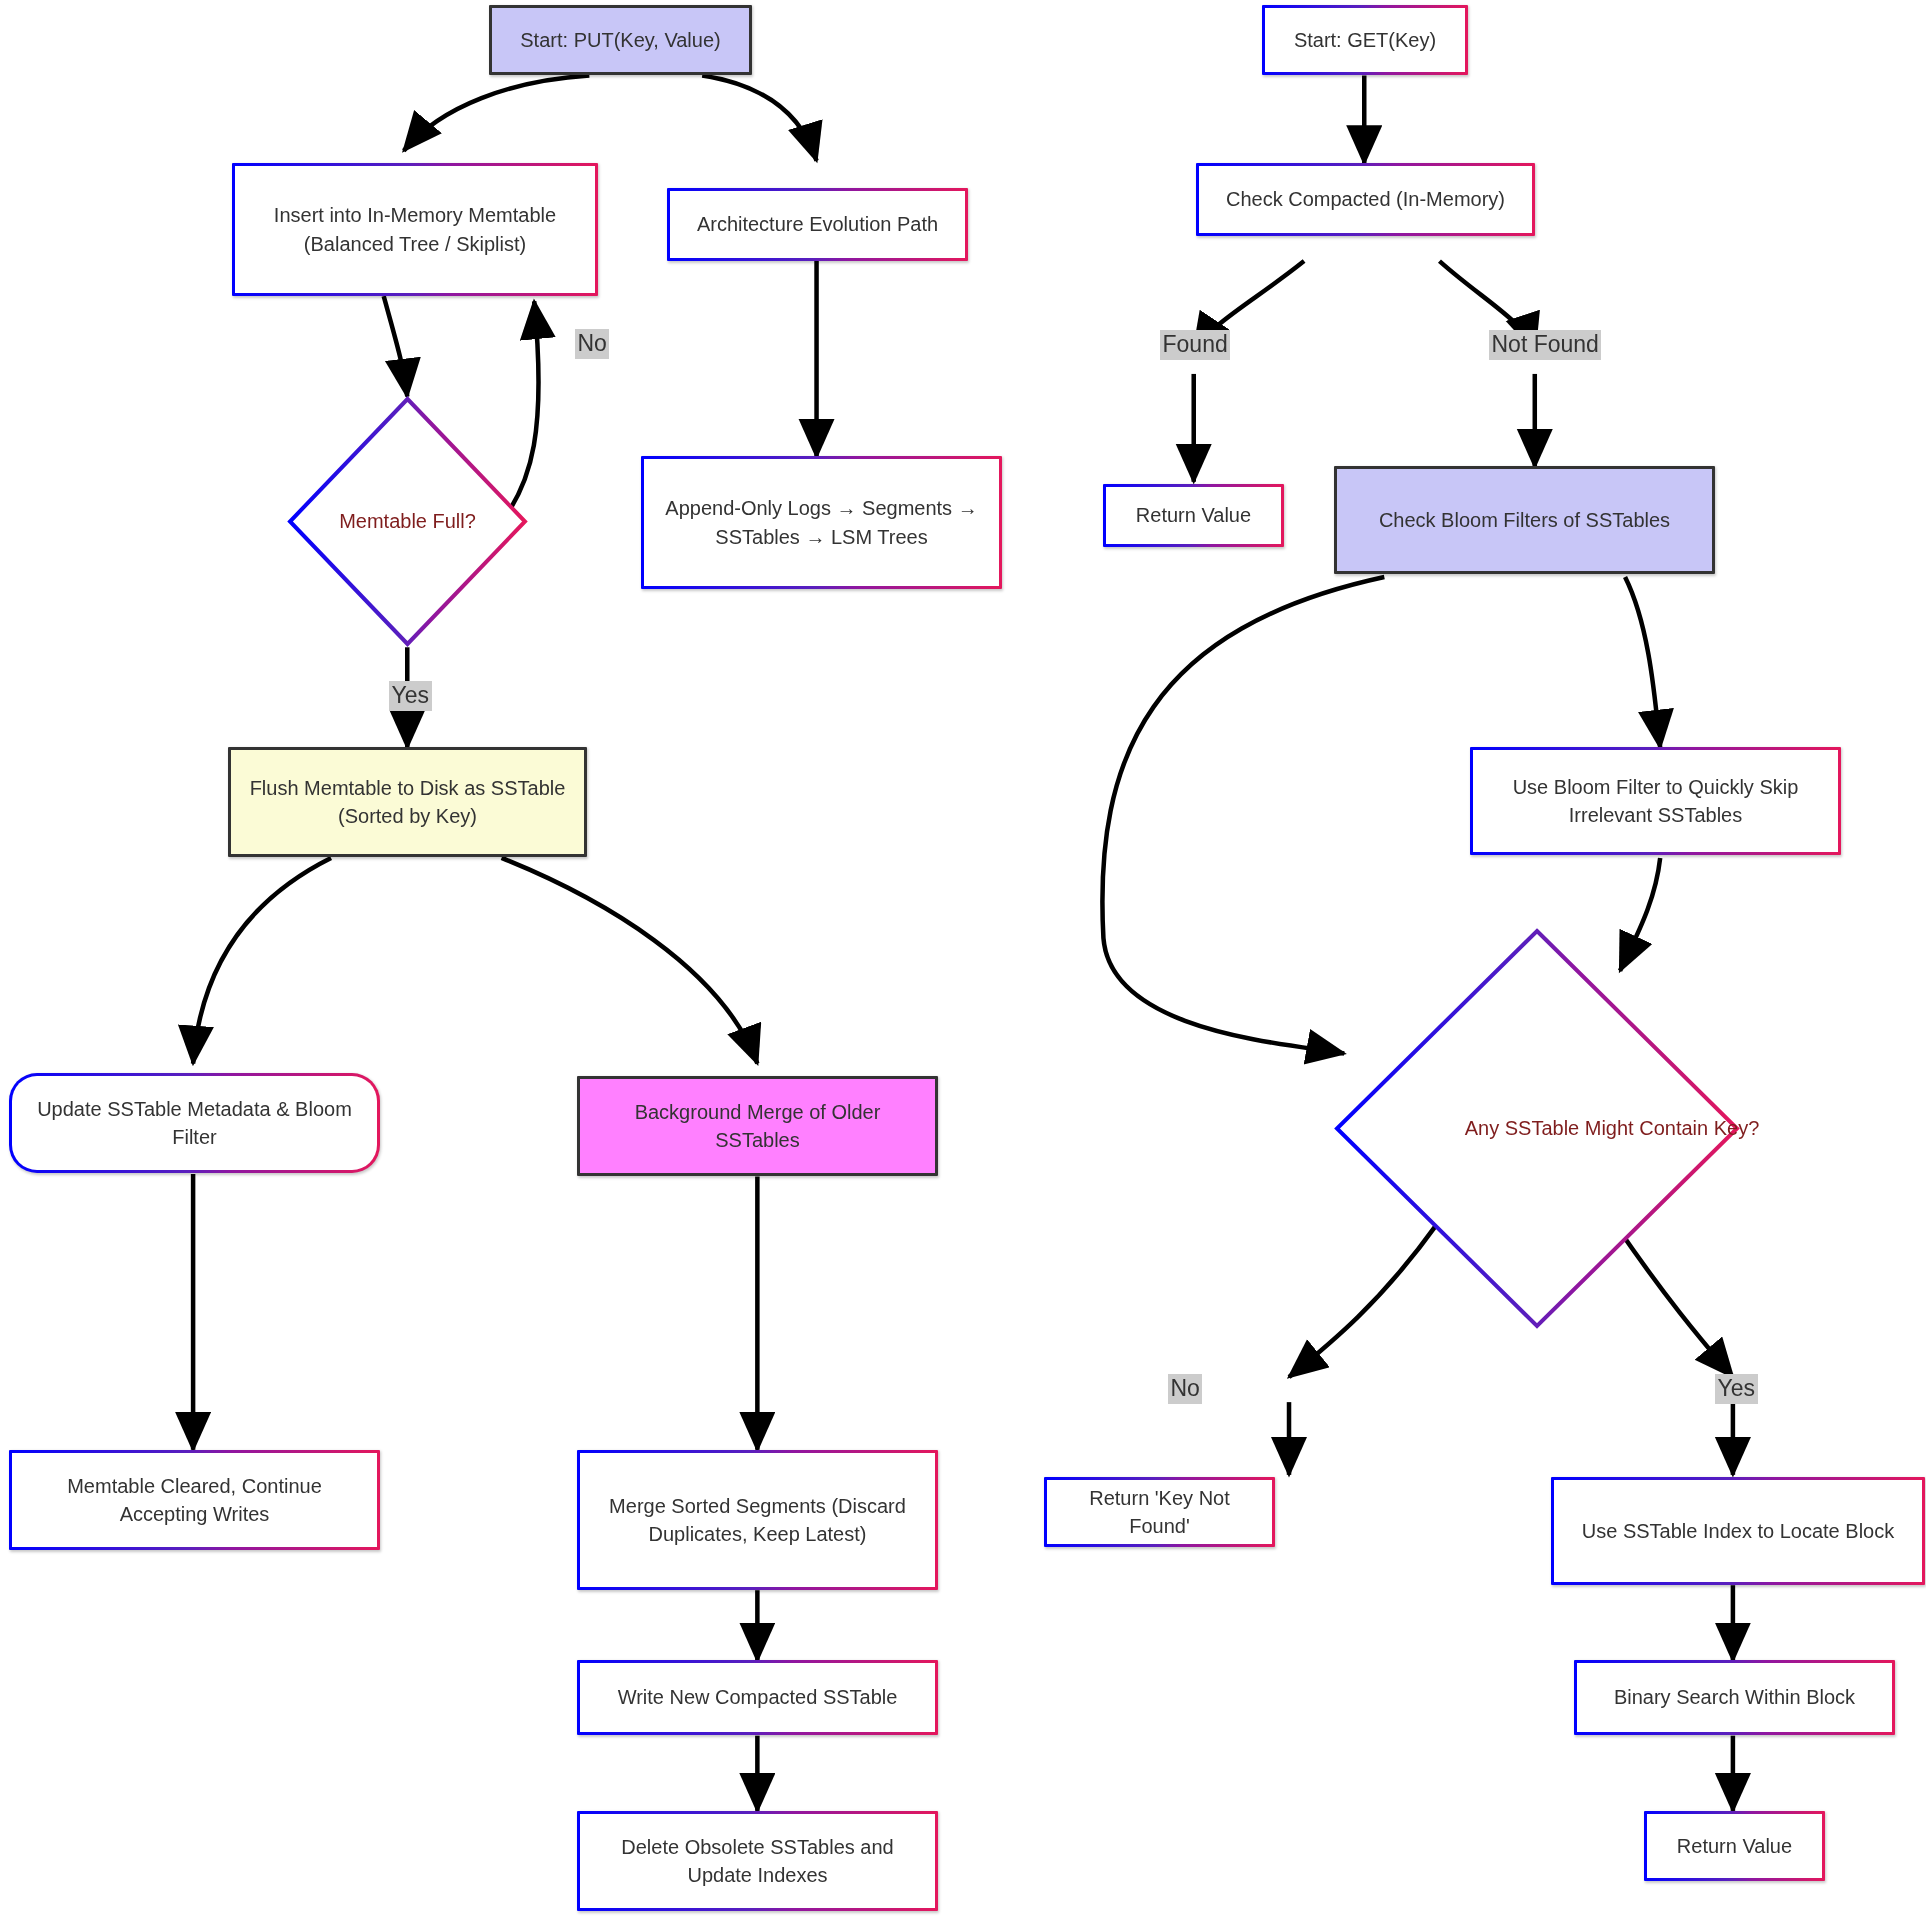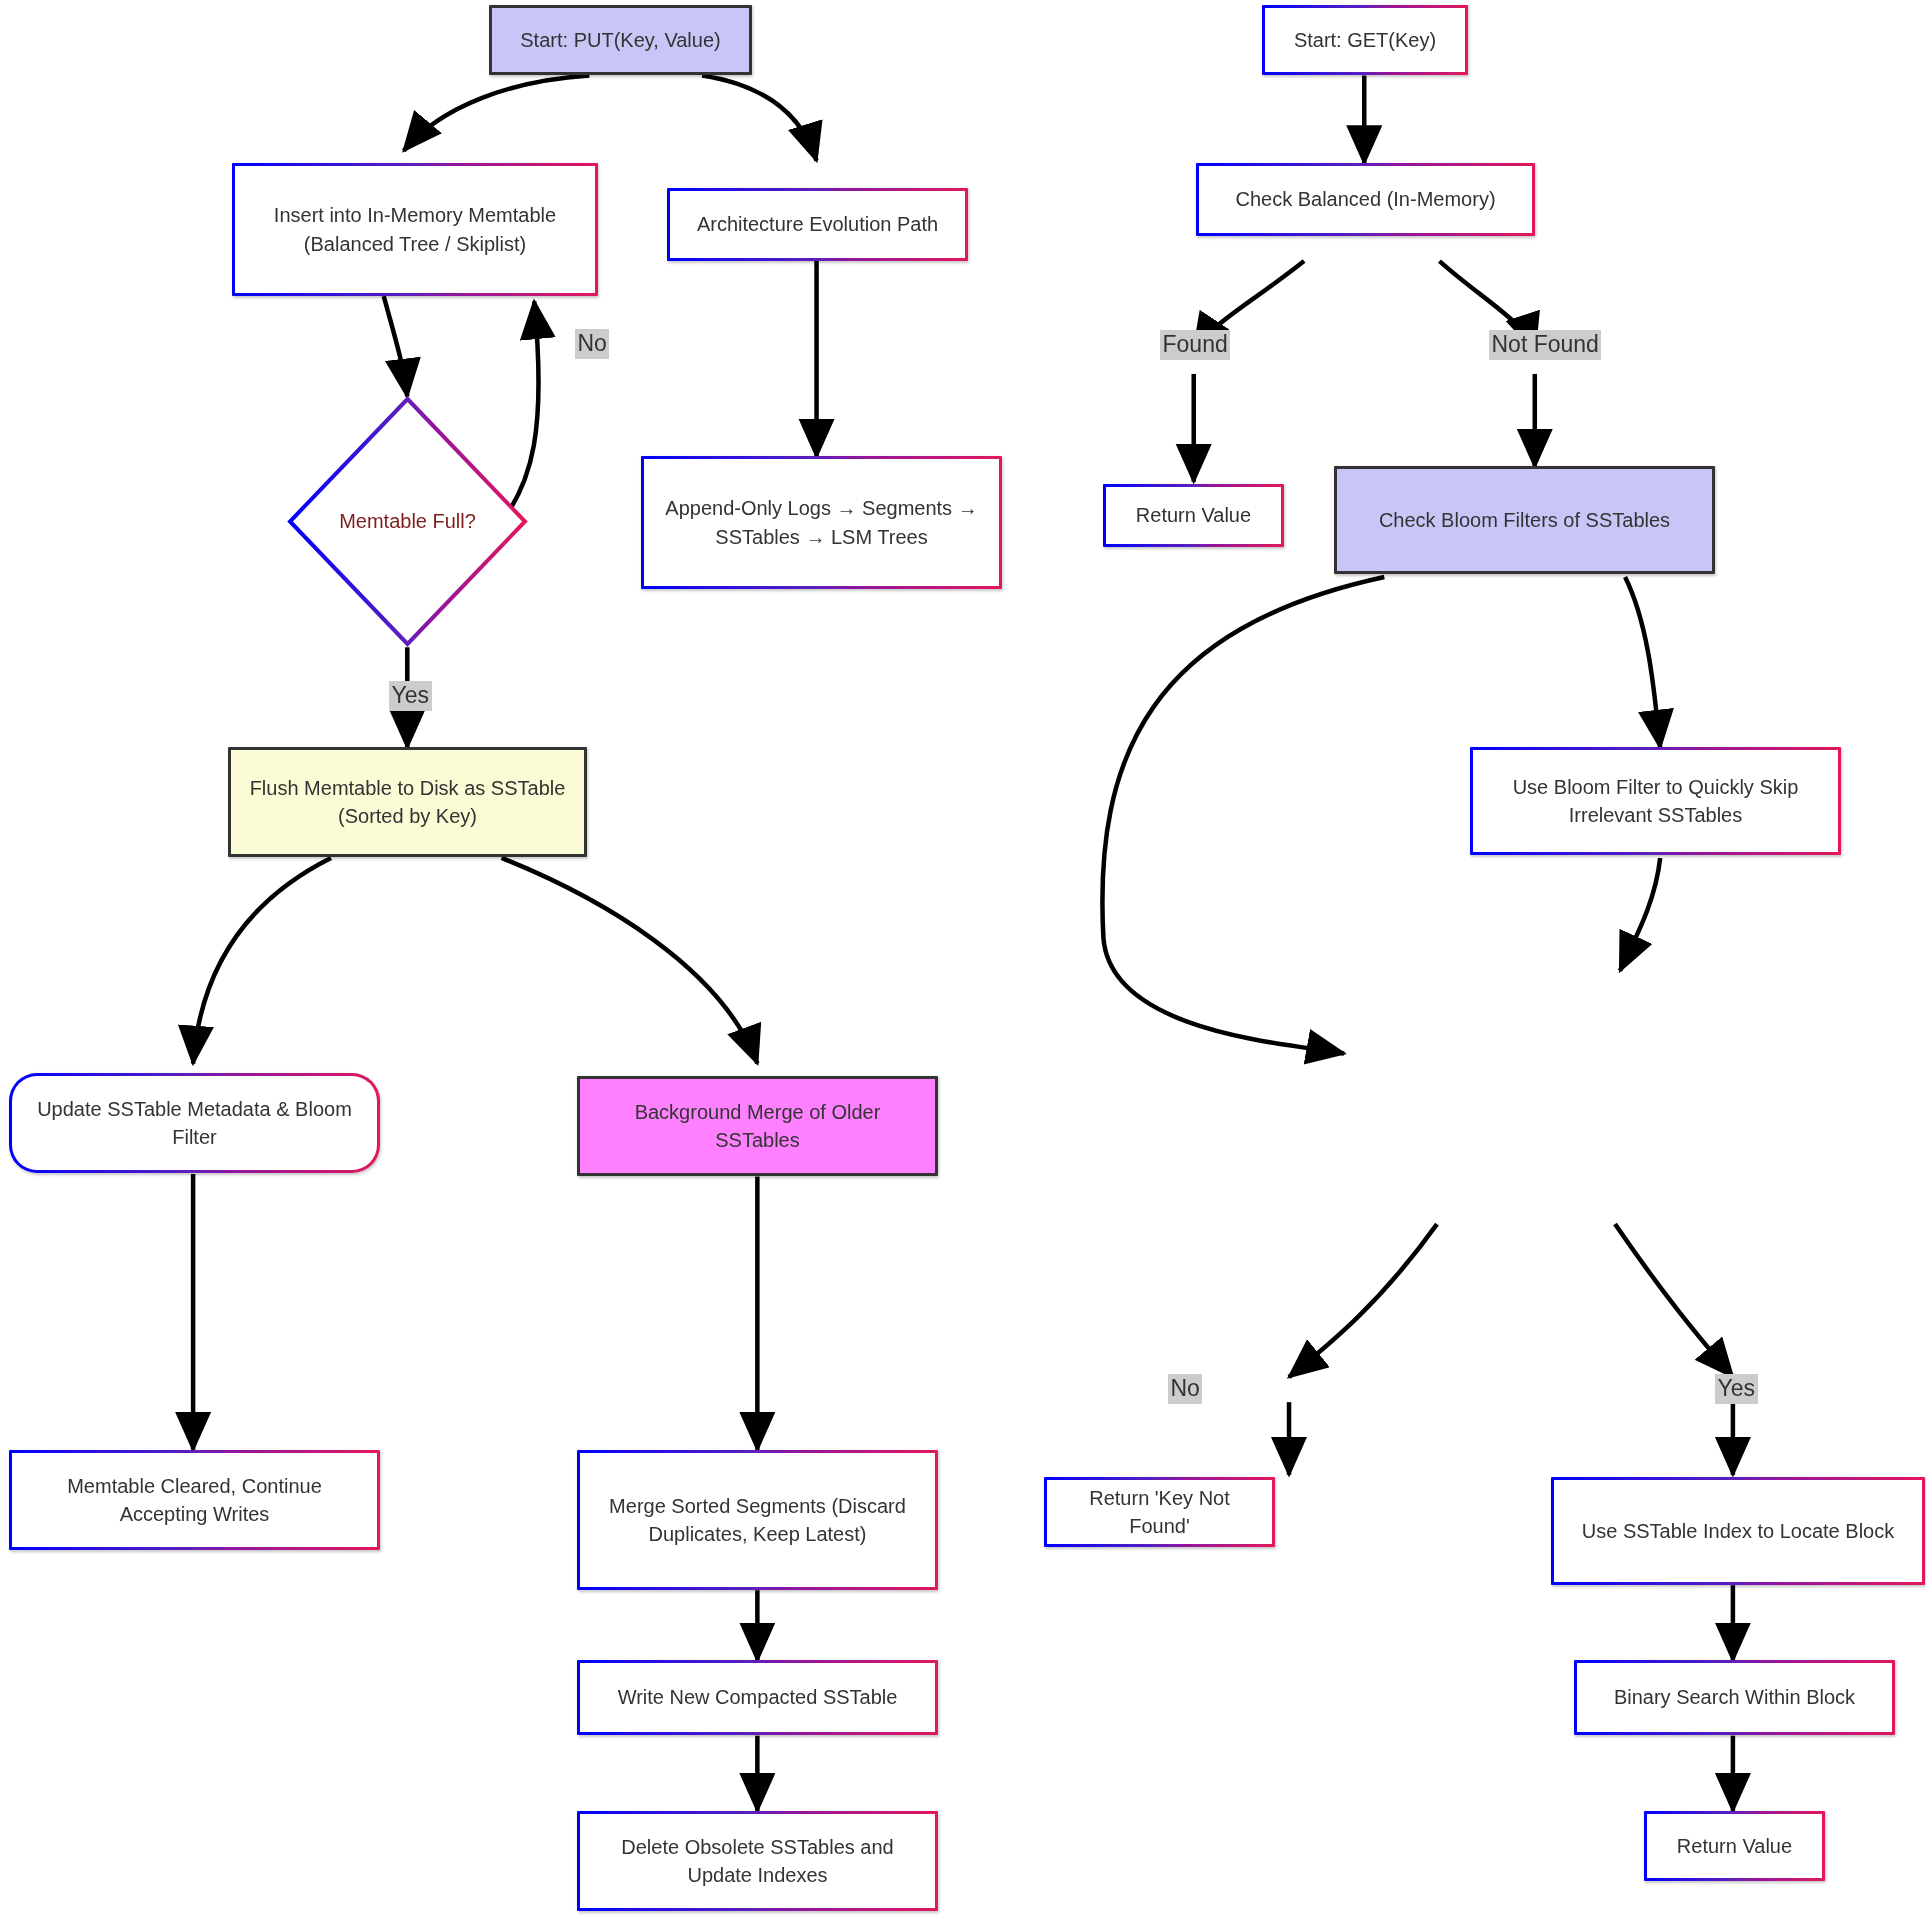--- a/index.html
+++ b/index.html
@@ -158,21 +158,21 @@
 
   <div class="node grad t40" style="left:577px;top:1811px;width:361px;height:100px;padding:0 13px;">
     <span>Delete Obsolete SSTables and Update Indexes</span>
   </div>
 
   <div class="node grad t40" style="left:1262px;top:5px;width:206px;height:70px;padding:0 11px;">
     <span>Start: GET(Key)</span>
   </div>
 
   <div class="node grad t40" style="left:1196px;top:163px;width:339px;height:73px;padding:0 11px;">
-    <span>Check Balanced (In-Memory)</span>
+    <span>Check Compacted (In-Memory)</span>
   </div>
 
   <div class="edgelabel t38" style="left:1160px;top:330px;">
     <span>Found</span>
   </div>
 
   <div class="edgelabel t38" style="left:1489px;top:330px;">
     <span>Not Found</span>
   </div>
 
@@ -181,20 +181,36 @@
   </div>
 
   <div class="node solid fill-lav t40" style="left:1334px;top:466px;width:381px;height:108px;padding:0 13px;">
     <span>Check Bloom Filters of SSTables</span>
   </div>
 
   <div class="node grad t40" style="left:1470px;top:747px;width:371px;height:108px;padding:0 13px;">
     <span>Use Bloom Filter to Quickly Skip Irrelevant SSTables</span>
   </div>
 
+  <div class="diamond-wrap" style="left:1334px;top:928px;width:406px;height:401px;">
+    <svg width="406" height="401" viewBox="0 0 810 800">
+      <defs>
+        <linearGradient id="dg2" x1="0" y1="0" x2="1" y2="0">
+          <stop offset="0%" stop-color="#0000ff"></stop>
+          <stop offset="48%" stop-color="#5a1fbd"></stop>
+          <stop offset="60%" stop-color="#8f16a0"></stop>
+          <stop offset="100%" stop-color="#e4175c"></stop>
+        </linearGradient>
+      </defs>
+      <polygon points="405,6 804,400 405,794 6,400" fill="#ffffff" stroke="url(#dg2)" stroke-width="8"></polygon>
+    </svg>
+    <div class="diamond-label t40" style="padding:0 75px;">
+      <span>Any SSTable Might Contain Key?</span>
+    </div>
+  </div>
 
   <div class="edgelabel t38" style="left:1168px;top:1374px;">
     <span>No</span>
   </div>
 
   <div class="edgelabel t38" style="left:1715px;top:1374px;">
     <span>Yes</span>
   </div>
 
   <div class="node grad t40" style="left:1044px;top:1477px;width:231px;height:70px;padding:0 11px;">

